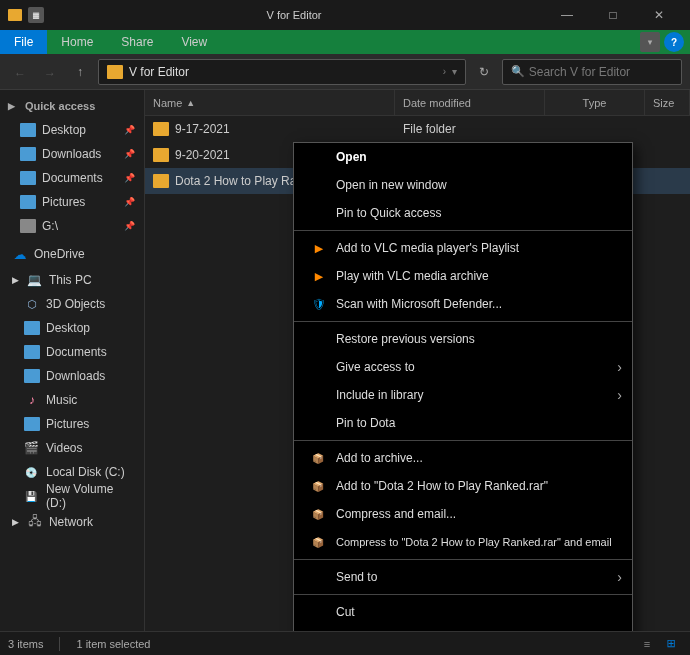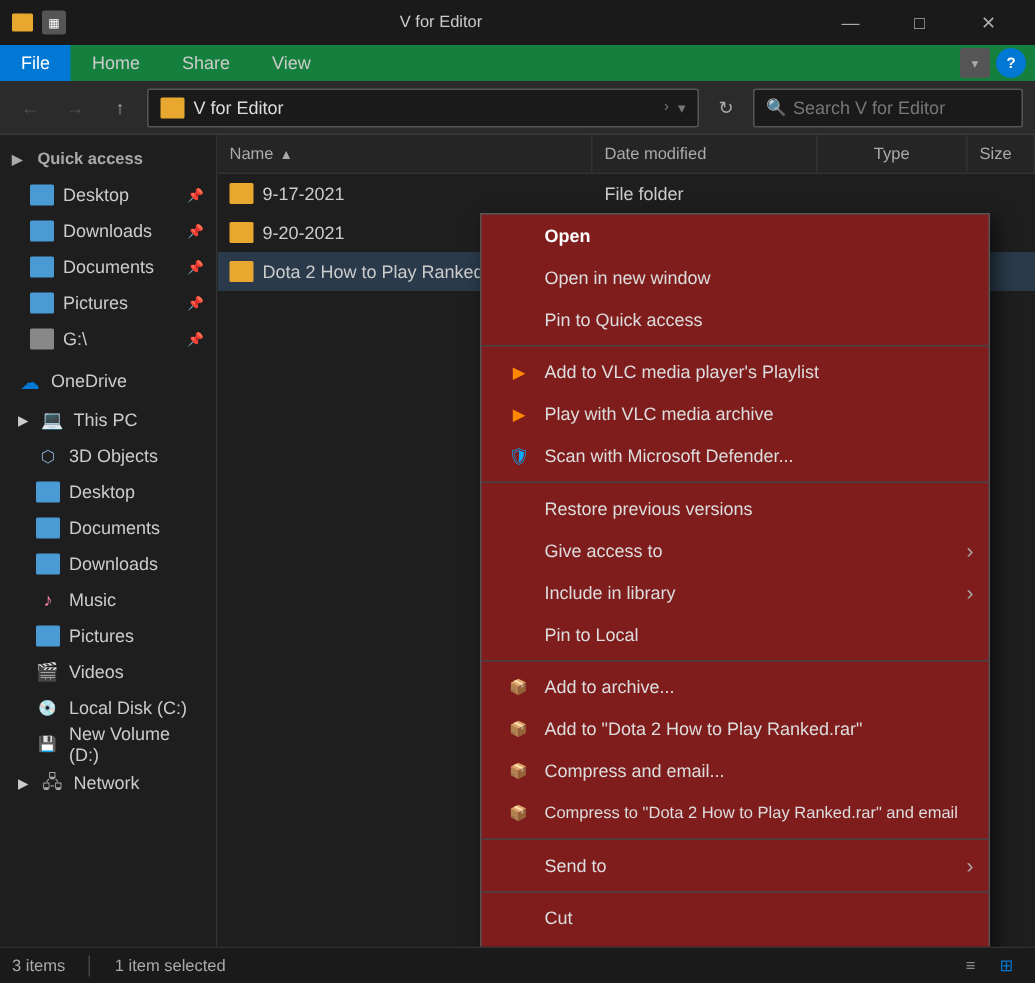--- a/index.html
+++ b/index.html
@@ -253,27 +253,26 @@
       border-radius: 1px;
       flex-shrink: 0;
     }
 
     
     .context-menu {
       position: absolute;
       top: 52px;
       left: 148px;
       width: 340px;
-      background: #7f1d1d;
+      background: #000000;
       border: 1px solid #555;
       box-shadow: 4px 4px 12px rgba(0,0,0,0.6);
       z-index: 100;
       font-size: 12px;
       color: #ddd;
-      margin-left: 27px;
     }
     .ctx-item {
       height: 28px;
       display: flex;
       align-items: center;
       padding: 0 16px;
       cursor: pointer;
       position: relative;
       gap: 8px;
     }
@@ -532,21 +531,21 @@
       <div class="ctx-item has-sub">
         <span class="ctx-icon"></span>
         <span>Give access to</span>
       </div>
       <div class="ctx-item has-sub">
         <span class="ctx-icon"></span>
         <span>Include in library</span>
       </div>
       <div class="ctx-item">
         <span class="ctx-icon"></span>
-        <span>Pin to Local</span>
+        <span>Pin to Dota</span>
       </div>
       <div class="ctx-separator"></div>
       <div class="ctx-item">
         <span class="ctx-icon" style="font-size:10px; color:#88cc44;">📦</span>
         <span>Add to archive...</span>
       </div>
       <div class="ctx-item">
         <span class="ctx-icon" style="font-size:10px; color:#88cc44;">📦</span>
         <span>Add to "Dota 2 How to Play Ranked.rar"</span>
       </div>

